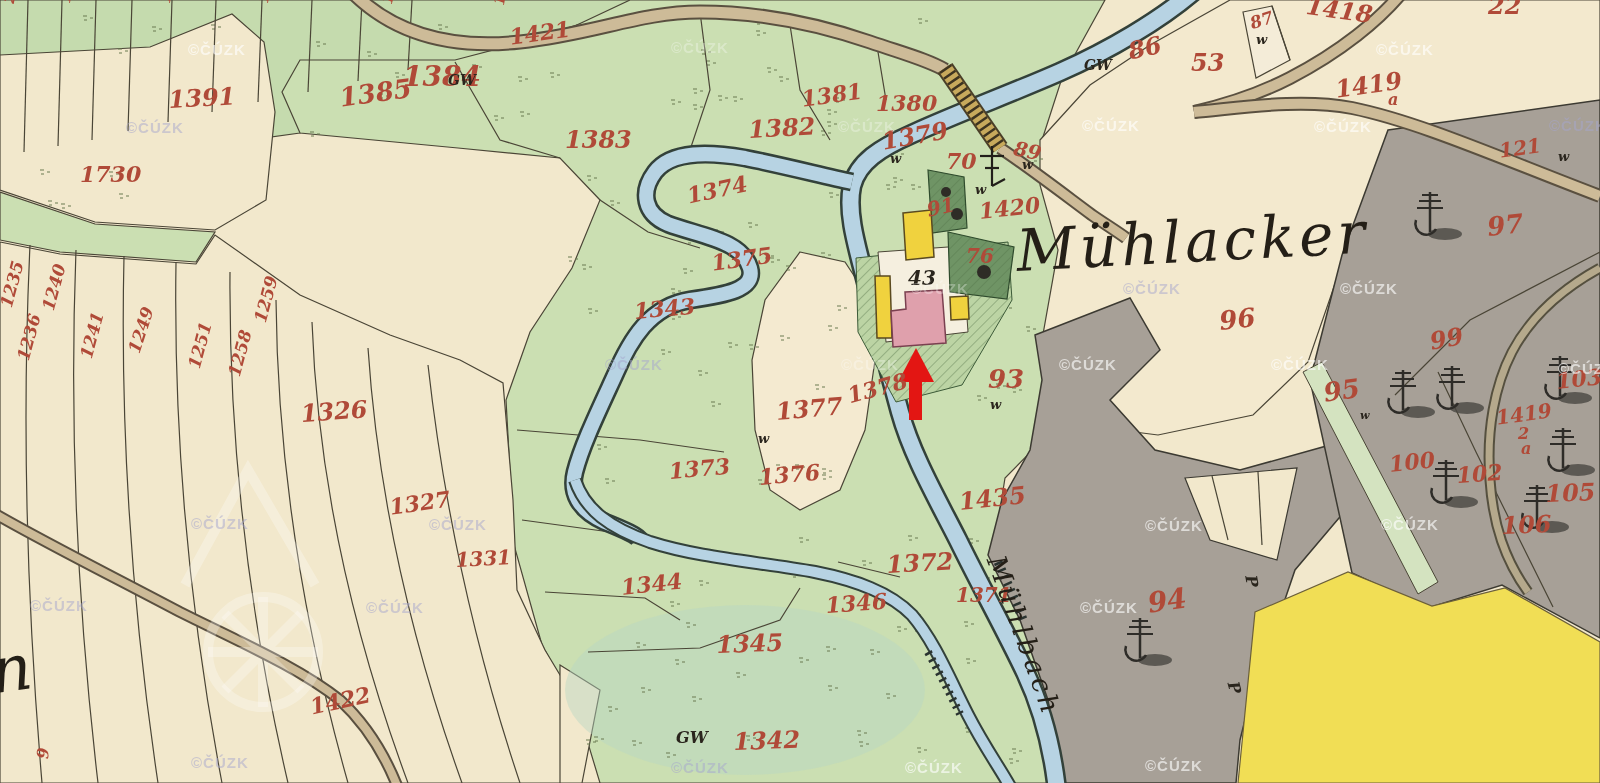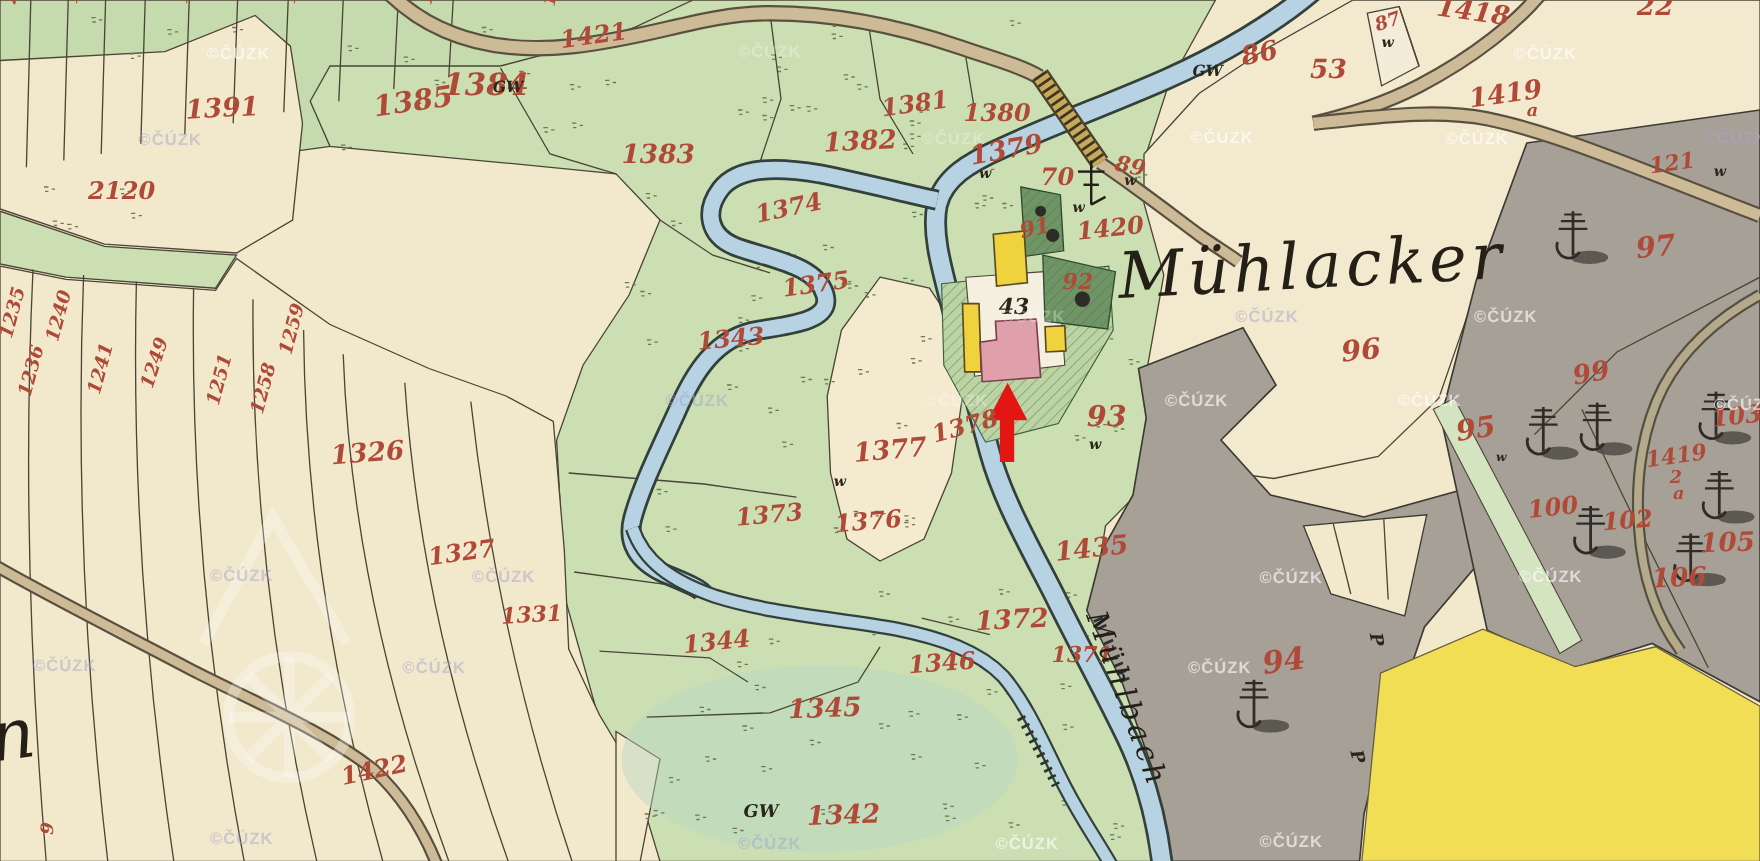--- a/index.html
+++ b/index.html
@@ -313,39 +313,39 @@
     <rect x="909" y="378" width="13" height="42" fill="#e31613"></rect>
     <path d="M916,348 L898,382 L934,382 Z" fill="#e31613"></path>
   </g>
 </svg>
 
 <div id="label-layer">
       <div class="lb red" style="left: 508px; top: 26px; font-size: 22px; transform: rotate(-8deg);">1421</div>
       <div class="lb red" style="left: 403px; top: 63px; font-size: 28px; transform: rotate(0deg);">1384</div>
       <div class="lb red" style="left: 338px; top: 85px; font-size: 26px; transform: rotate(-8deg);">1385</div>
       <div class="lb red" style="left: 168px; top: 88px; font-size: 24px; transform: rotate(-3deg);">1391</div>
-      <div class="lb red" style="left: 80px; top: 163px; font-size: 22px; transform: rotate(0deg);">2120</div>
+      <div class="lb red" style="left: 80px; top: 163px; font-size: 22px; transform: rotate(0deg);">1730</div>
       <div class="lb red" style="left: 565px; top: 128px; font-size: 24px; transform: rotate(0deg);">1383</div>
       <div class="lb red" style="left: 748px; top: 118px; font-size: 24px; transform: rotate(-3deg);">1382</div>
       <div class="lb red" style="left: 800px; top: 88px; font-size: 22px; transform: rotate(-8deg);">1381</div>
       <div class="lb red" style="left: 876px; top: 92px; font-size: 22px; transform: rotate(0deg); text-align: center;">1380</div>
       <div class="lb red" style="left: 880px; top: 130px; font-size: 24px; transform: rotate(-10deg);">1379</div>
       <div class="lb red" style="left: 1126px; top: 40px; font-size: 24px; transform: rotate(-12deg);">86</div>
       <div class="lb red" style="left: 1191px; top: 51px; font-size: 24px; transform: rotate(0deg);">53</div>
       <div class="lb red" style="left: 1248px; top: 16px; font-size: 17px; transform: rotate(-18deg);">87</div>
       <div class="lb red" style="left: 1308px; top: -6px; font-size: 24px; transform: rotate(8deg);">1418</div>
       <div class="lb red" style="left: 1488px; top: -6px; font-size: 24px; transform: rotate(0deg);">22</div>
       <div class="lb red" style="left: 1334px; top: 78px; font-size: 24px; transform: rotate(-8deg);">1419</div>
       <div class="lb red" style="left: 1388px; top: 92px; font-size: 16px; transform: rotate(0deg);">a</div>
       <div class="lb red" style="left: 1498px; top: 141px; font-size: 20px; transform: rotate(-8deg);">121</div>
       <div class="lb red" style="left: 946px; top: 150px; font-size: 22px; transform: rotate(0deg);">70</div>
       <div class="lb red" style="left: 1016px; top: 138px; font-size: 20px; transform: rotate(12deg);">89</div>
       <div class="lb red" style="left: 925px; top: 200px; font-size: 20px; transform: rotate(-12deg);">91</div>
       <div class="lb red" style="left: 978px; top: 200px; font-size: 22px; transform: rotate(-6deg);">1420</div>
-      <div class="lb red" style="left: 966px; top: 246px; font-size: 20px; transform: rotate(0deg);">92</div>
+      <div class="lb red" style="left: 966px; top: 246px; font-size: 20px; transform: rotate(0deg);">76</div>
       <div class="lb red" style="left: 988px; top: 366px; font-size: 26px; transform: rotate(0deg);">93</div>
       <div class="lb red" style="left: 1218px; top: 308px; font-size: 26px; transform: rotate(-6deg);">96</div>
       <div class="lb red" style="left: 1486px; top: 214px; font-size: 26px; transform: rotate(-6deg);">97</div>
       <div class="lb red" style="left: 1428px; top: 330px; font-size: 24px; transform: rotate(-10deg);">99</div>
       <div class="lb red" style="left: 1322px; top: 380px; font-size: 26px; transform: rotate(-8deg);">95</div>
       <div class="lb red" style="left: 685px; top: 185px; font-size: 22px; transform: rotate(-12deg);">1374</div>
       <div class="lb red" style="left: 710px; top: 252px; font-size: 22px; transform: rotate(-8deg);">1375</div>
       <div class="lb red" style="left: 633px; top: 300px; font-size: 22px; transform: rotate(-5deg);">1343</div>
       <div class="lb red" style="left: 775px; top: 400px; font-size: 24px; transform: rotate(-5deg);">1377</div>
       <div class="lb red" style="left: 845px; top: 385px; font-size: 22px; transform: rotate(-15deg);">1378</div>

